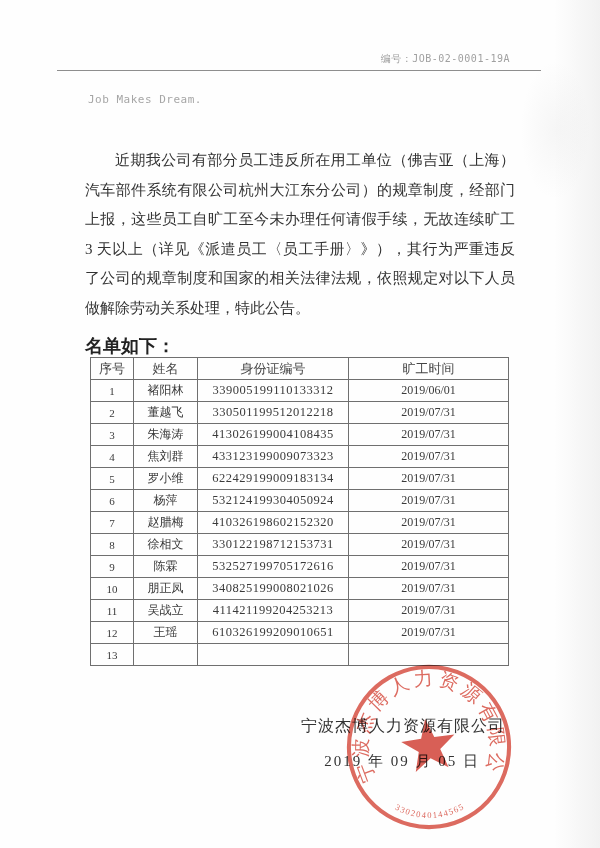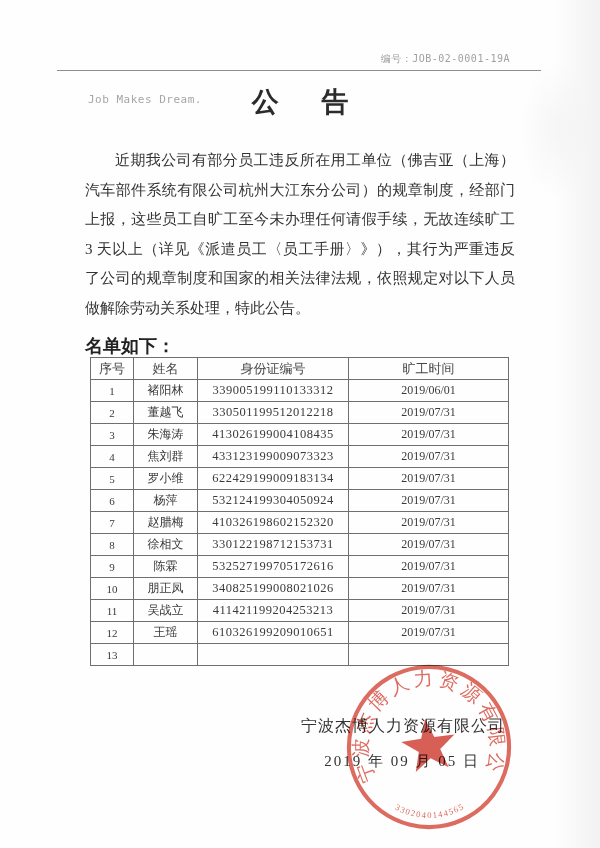--- a/index.html
+++ b/index.html
@@ -101,21 +101,20 @@
 
 <div class="page">
 
   <div class="scan-edge"></div>
   <div class="scan-blotch"></div>
 
   <div class="header-slogan">Job Makes Dream.</div>
   <div class="header-docno"><span>编号：</span><span>JOB-02-0001-19A</span></div>
   <div class="header-rule"></div>
 
-  <div class="title">公 告</div>
 
   <div class="body-text">近期我公司有部分员工违反所在用工单位（佛吉亚（上海）汽车部件系统有限公司杭州大江东分公司）的规章制度，经部门上报，这些员工自旷工至今未办理任何请假手续，无故连续旷工 3 天以上（详见《派遣员工〈员工手册〉》），其行为严重违反了公司的规章制度和国家的相关法律法规，依照规定对以下人员做解除劳动关系处理，特此公告。</div>
 
   <div class="list-label">名单如下：</div>
 
   <table class="notice-table">
     <colgroup>
       <col style="width:43px">
         <col style="width:64px">
         <col style="width:151px">

